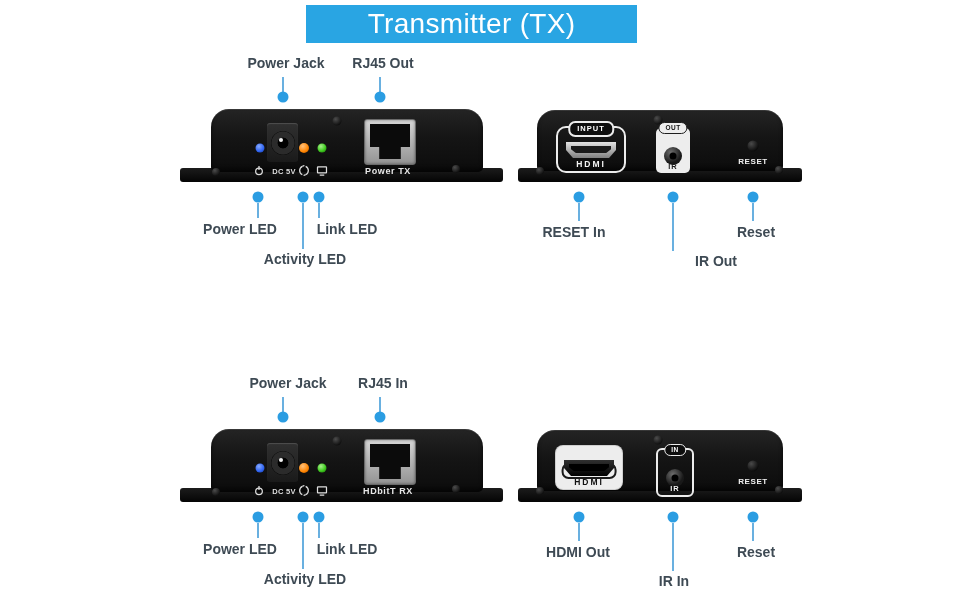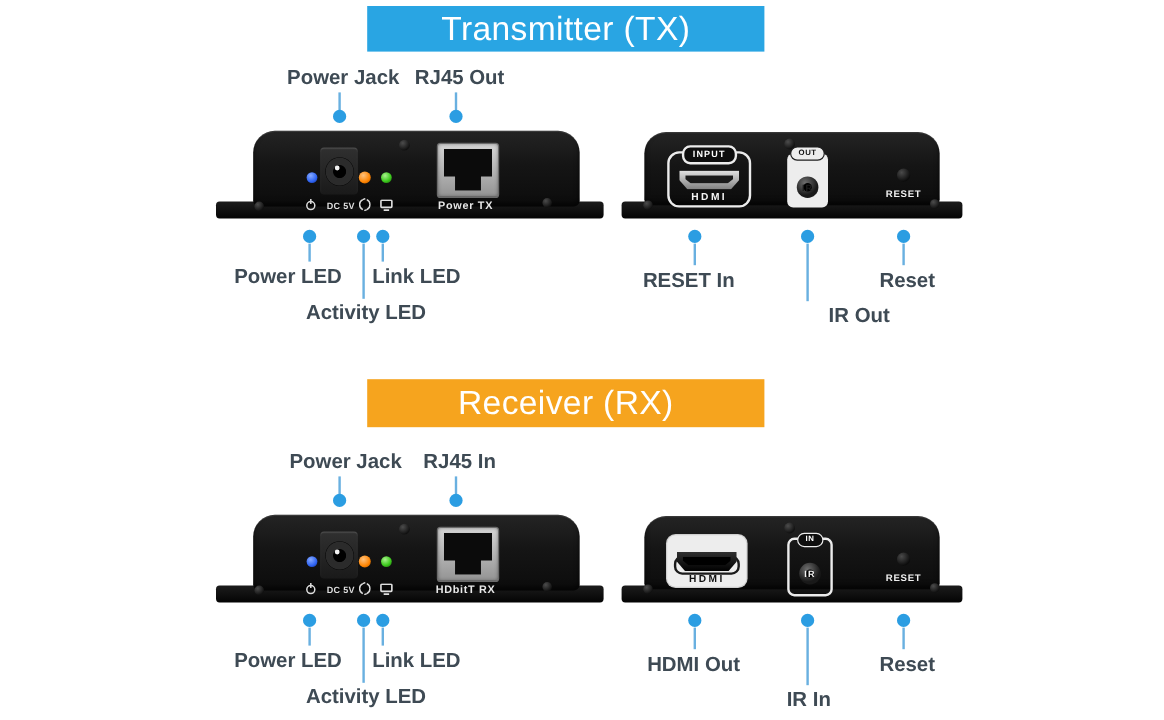--- a/index.html
+++ b/index.html
@@ -2,21 +2,21 @@
 <html><head>
 <meta charset="utf-8">
 <style>
   html,body{margin:0;padding:0;background:#fff;}
   #stage{position:relative;width:970px;height:600px;background:#ffffff;overflow:hidden;
          font-family:"Liberation Sans",sans-serif;}
 
   .banner{position:absolute;display:flex;align-items:center;justify-content:center;
           color:#fff;font-size:28px;font-weight:500;letter-spacing:.3px;}
 
-  .label{position:absolute;transform:translateX(-50%);font-size:17px;font-weight:700;
+  .label{position:absolute;transform:translateX(-50%);font-size:14px;font-weight:700;
          color:#3e4a54;white-space:nowrap;}
   .dot{position:absolute;width:11px;height:11px;border-radius:50%;background:#2b9de2;
        transform:translate(-50%,-50%);}
   .cline{position:absolute;width:2px;background:#69b0e0;transform:translateX(-50%);}
 
   .face{position:absolute;background:linear-gradient(180deg,#242424 0%,#151515 45%,#0c0c0c 100%);
         border-radius:18px 18px 5px 5px;
         box-shadow:inset 0 1px 0 rgba(255,255,255,.10), inset 0 -3px 4px rgba(0,0,0,.65);}
   .base{position:absolute;background:linear-gradient(180deg,#1c1c1c,#040404);
         border-radius:3px;}
@@ -72,21 +72,21 @@
   .ir.dark{border:2px solid #ececec;border-radius:6px;background:transparent;}
   .ir .tag{position:absolute;top:-6px;left:50%;transform:translateX(-50%);height:10px;
         line-height:10px;padding:0 6px;border-radius:6px;font-size:6.5px;font-weight:700;
         letter-spacing:.5px;white-space:nowrap;}
   .ir.light .tag{background:#ededed;border:1.5px solid #1e1e1e;color:#111;}
   .ir.dark .tag{background:#0e0e0e;border:1.5px solid #ececec;color:#fff;}
   .ir .jack{position:absolute;left:50%;top:19px;transform:translateX(-50%);width:18px;height:18px;
         border-radius:50%;background:radial-gradient(circle at 38% 30%,#6e6e6e,#191919 62%);}
   .ir .jack::after{content:"";position:absolute;left:50%;top:50%;transform:translate(-50%,-50%);
         width:7px;height:7px;border-radius:50%;background:#000;}
-  .ir .ir-text{position:absolute;bottom:12px;left:0;right:0;text-align:center;font-size:7.5px;
+  .ir .ir-text{position:absolute;bottom:2px;left:0;right:0;text-align:center;font-size:7.5px;
         font-weight:700;letter-spacing:1px;margin-top:28px;}
   .ir.light .ir-text{color:#1c1c1c;}
   .ir.dark .ir-text{color:#f4f4f4;}
 
   .reset-btn{position:absolute;width:11px;height:11px;border-radius:50%;
         background:radial-gradient(circle at 35% 30%,#4a4a4a,#0c0c0c 72%);
         transform:translate(-50%,-50%);}
   .reset-label{position:absolute;transform:translateX(-50%);color:#f0f0f0;font-size:8px;
         font-weight:700;letter-spacing:.6px;}
 </style>
@@ -180,21 +180,20 @@
   <div class="label" style="left:574px;top:224px">RESET In</div>
 
   <div class="dot" style="left:673px;top:197px"></div>
   <div class="cline" style="left:673px;top:203px;height:48px"></div>
   <div class="label" style="left:716px;top:253px">IR Out</div>
 
   <div class="dot" style="left:753px;top:197px"></div>
   <div class="cline" style="left:753px;top:203px;height:18px"></div>
   <div class="label" style="left:756px;top:224px">Reset</div>
 
-  <div class="banner" style="left:306px;top:316px;width:331px;height:40px;background:#f6a41e">Receiver (RX)</div>
 
   <div class="label" style="left:288px;top:375px">Power Jack</div>
   <div class="cline" style="left:283px;top:397px;height:15px"></div>
   <div class="dot" style="left:283px;top:417px"></div>
 
   <div class="label" style="left:383px;top:375px">RJ45 In</div>
   <div class="cline" style="left:380px;top:397px;height:15px"></div>
   <div class="dot" style="left:380px;top:417px"></div>
 
   <div class="base" style="left:180px;top:488px;width:323px;height:14px"></div>

